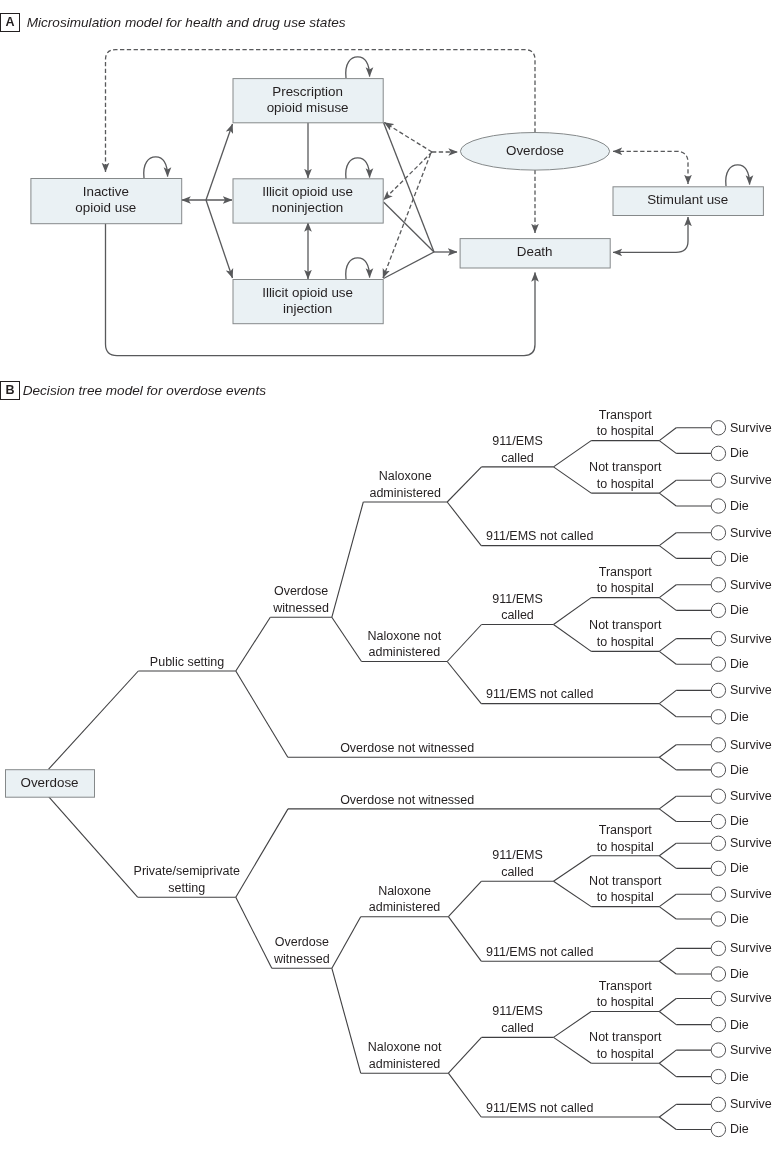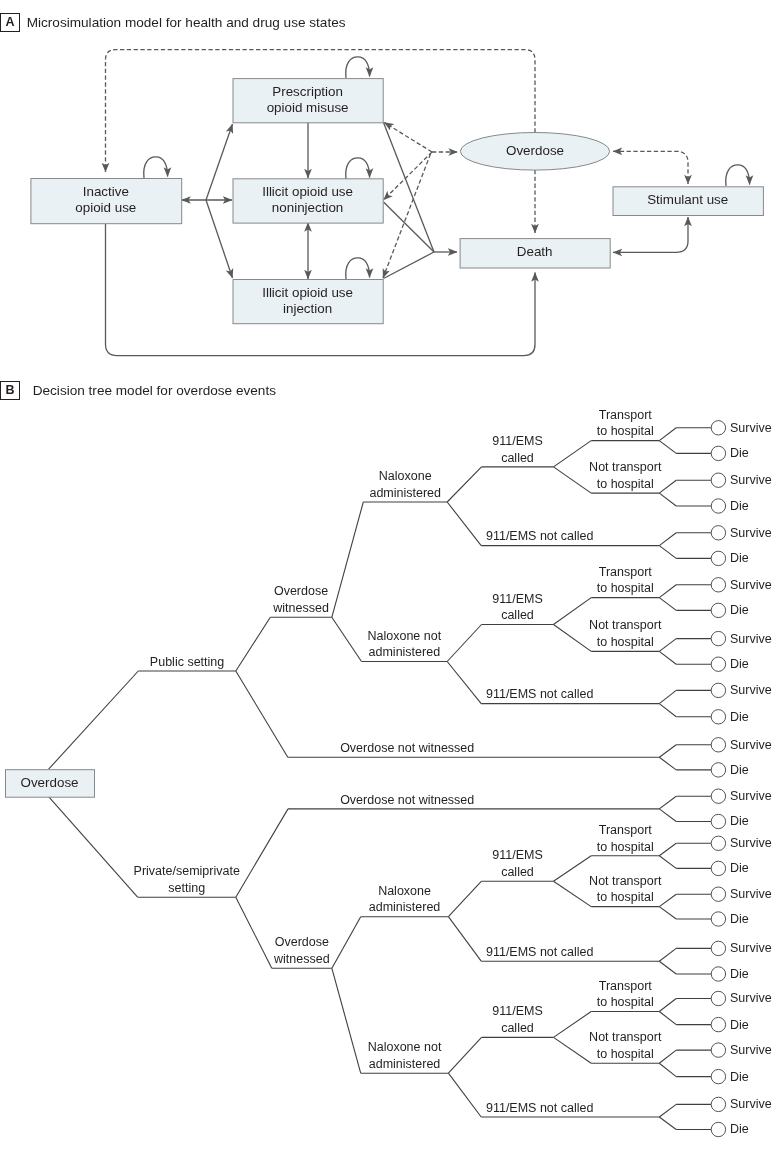--- a/index.html
+++ b/index.html
@@ -1,35 +1,35 @@
 <!DOCTYPE html>
 <html><head>
 <meta charset="utf-8">
 <style>
   html,body{margin:0;padding:0;background:#ffffff;}
   body{width:780px;height:1153px;font-family:"Liberation Sans",sans-serif;color:#231f20;-webkit-font-smoothing:antialiased;}
   #page{position:relative;width:780px;height:1153px;overflow:hidden;background:#fff;}
   .panel-head{position:absolute;display:flex;align-items:flex-start;}
   .panel-letter{width:19.3px;height:19.3px;border:1.1px solid #231f20;display:flex;align-items:center;justify-content:center;
                 font-weight:700;font-size:12.5px;line-height:1;box-sizing:border-box;}
-  .panel-title{margin-left:9px;font-size:13.6px;line-height:19px;white-space:nowrap;}
+  .panel-title{margin-left:9px;font-size:13.6px;line-height:19px;white-space:nowrap;font-style:italic;}
   svg.fig{position:absolute;left:0;top:0;}
   text{font-family:"Liberation Sans",sans-serif;fill:#231f20;}
 </style>
 </head>
 <body>
 
 <div id="page">
   <div class="panel-head" id="headA" style="left:0.4px;top:13.1px;">
     <span class="panel-letter">A</span>
     <span class="panel-title" style="margin-left:7px">Microsimulation model for health and drug use states</span>
   </div>
   <div class="panel-head" id="headB" style="left:0.4px;top:380.6px;">
     <span class="panel-letter">B</span>
-    <span class="panel-title" style="margin-left:13px">Decision tree model for overdose events</span>
+    <span class="panel-title" style="margin-left:3px">Decision tree model for overdose events</span>
   </div>
 
   <svg class="fig" id="figA" width="780" height="1153" viewBox="0 0 780 1153">
     <defs>
       <marker id="ah" viewBox="0 0 10 8" refX="9.6" refY="4" markerWidth="9.6" markerHeight="8.1" markerUnits="userSpaceOnUse" orient="auto">
         <path d="M0,0 L10,4 L0,8 L2.4,4 Z" fill="#58595b"></path>
       </marker>
       <marker id="ahs" viewBox="0 0 10 8" refX="9.6" refY="4" markerWidth="9.6" markerHeight="8.1" markerUnits="userSpaceOnUse" orient="auto-start-reverse">
         <path d="M0,0 L10,4 L0,8 L2.4,4 Z" fill="#58595b"></path>
       </marker>

